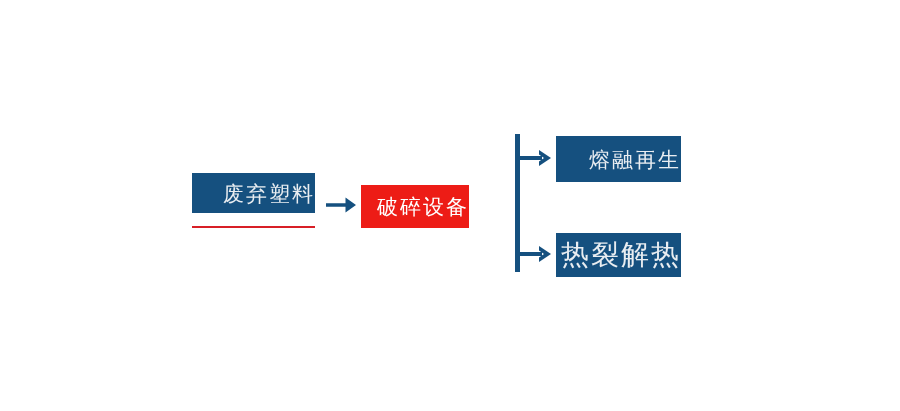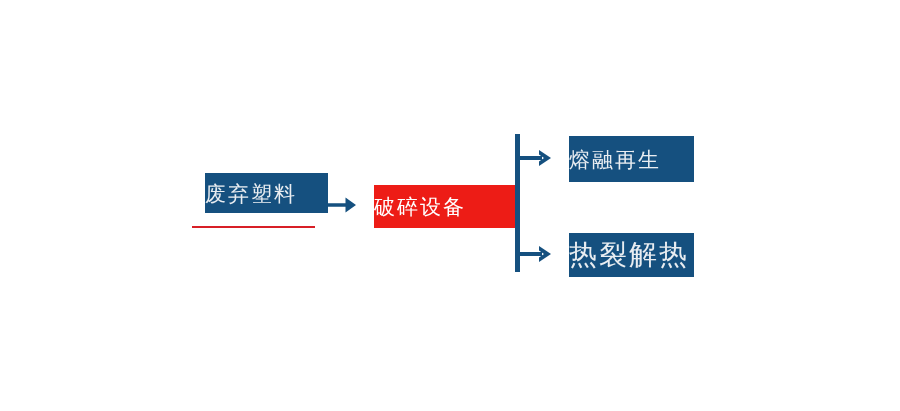--- a/index.html
+++ b/index.html
@@ -18,26 +18,25 @@
     width: 900px;
     height: 411px;
     background: #ffffff;
   }
 
   
   .node-box {
     position: absolute;
     display: flex;
     align-items: center;
-    justify-content: flex-start;
+    justify-content: flex-end;
     box-sizing: border-box;
     letter-spacing: 2px;
     white-space: nowrap;
     user-select: none;
-    margin-left: 13px;
   }
   .node-label {
     display: block;
     line-height: 1;
   }
 
   #box-waste-plastic {
     left: 192px;
     top: 173px;
     width: 123px;
@@ -51,21 +50,21 @@
     left: 192px;
     top: 226px;
     width: 123px;
     height: 2px;
     background: #d81f26;
   }
 
   #box-crusher {
     left: 361px;
     top: 185px;
-    width: 145px;
+    width: 108px;
     height: 43px;
     background: #ed1c16;
     color: #ffffff;
     font-size: 21px;
   }
 
   #box-melt-regen {
     left: 556px;
     top: 136px;
     width: 125px;

